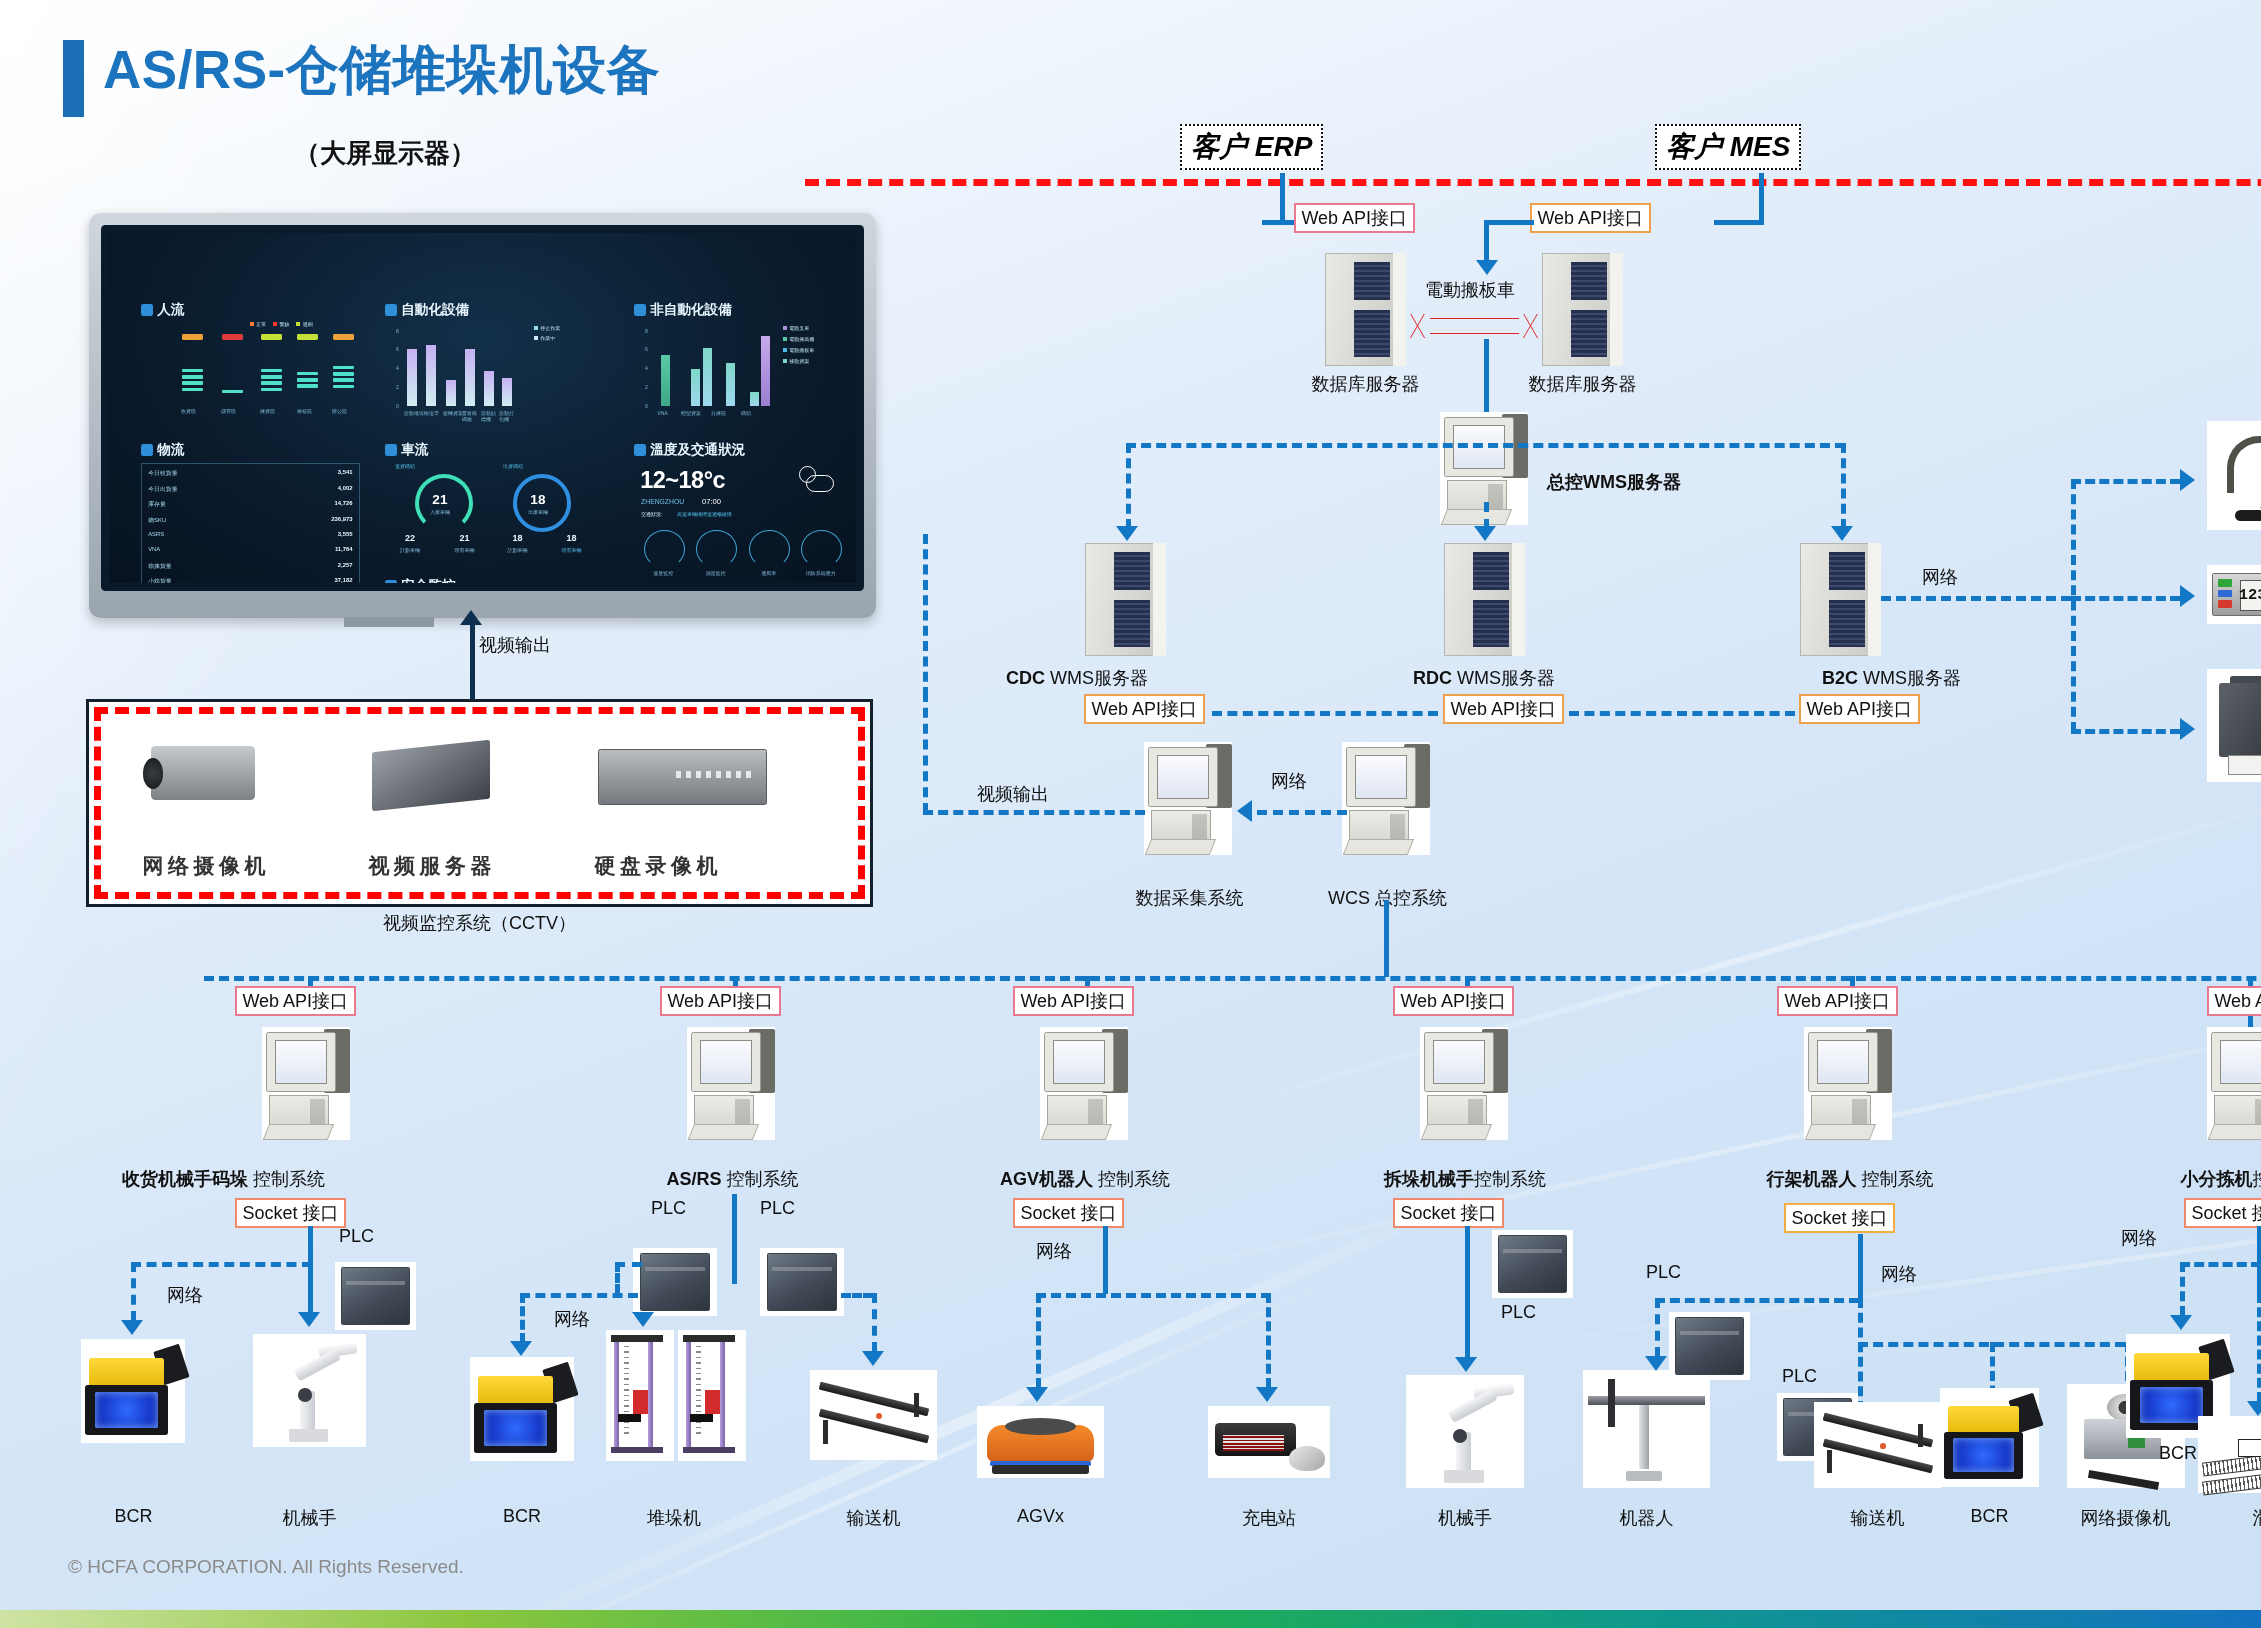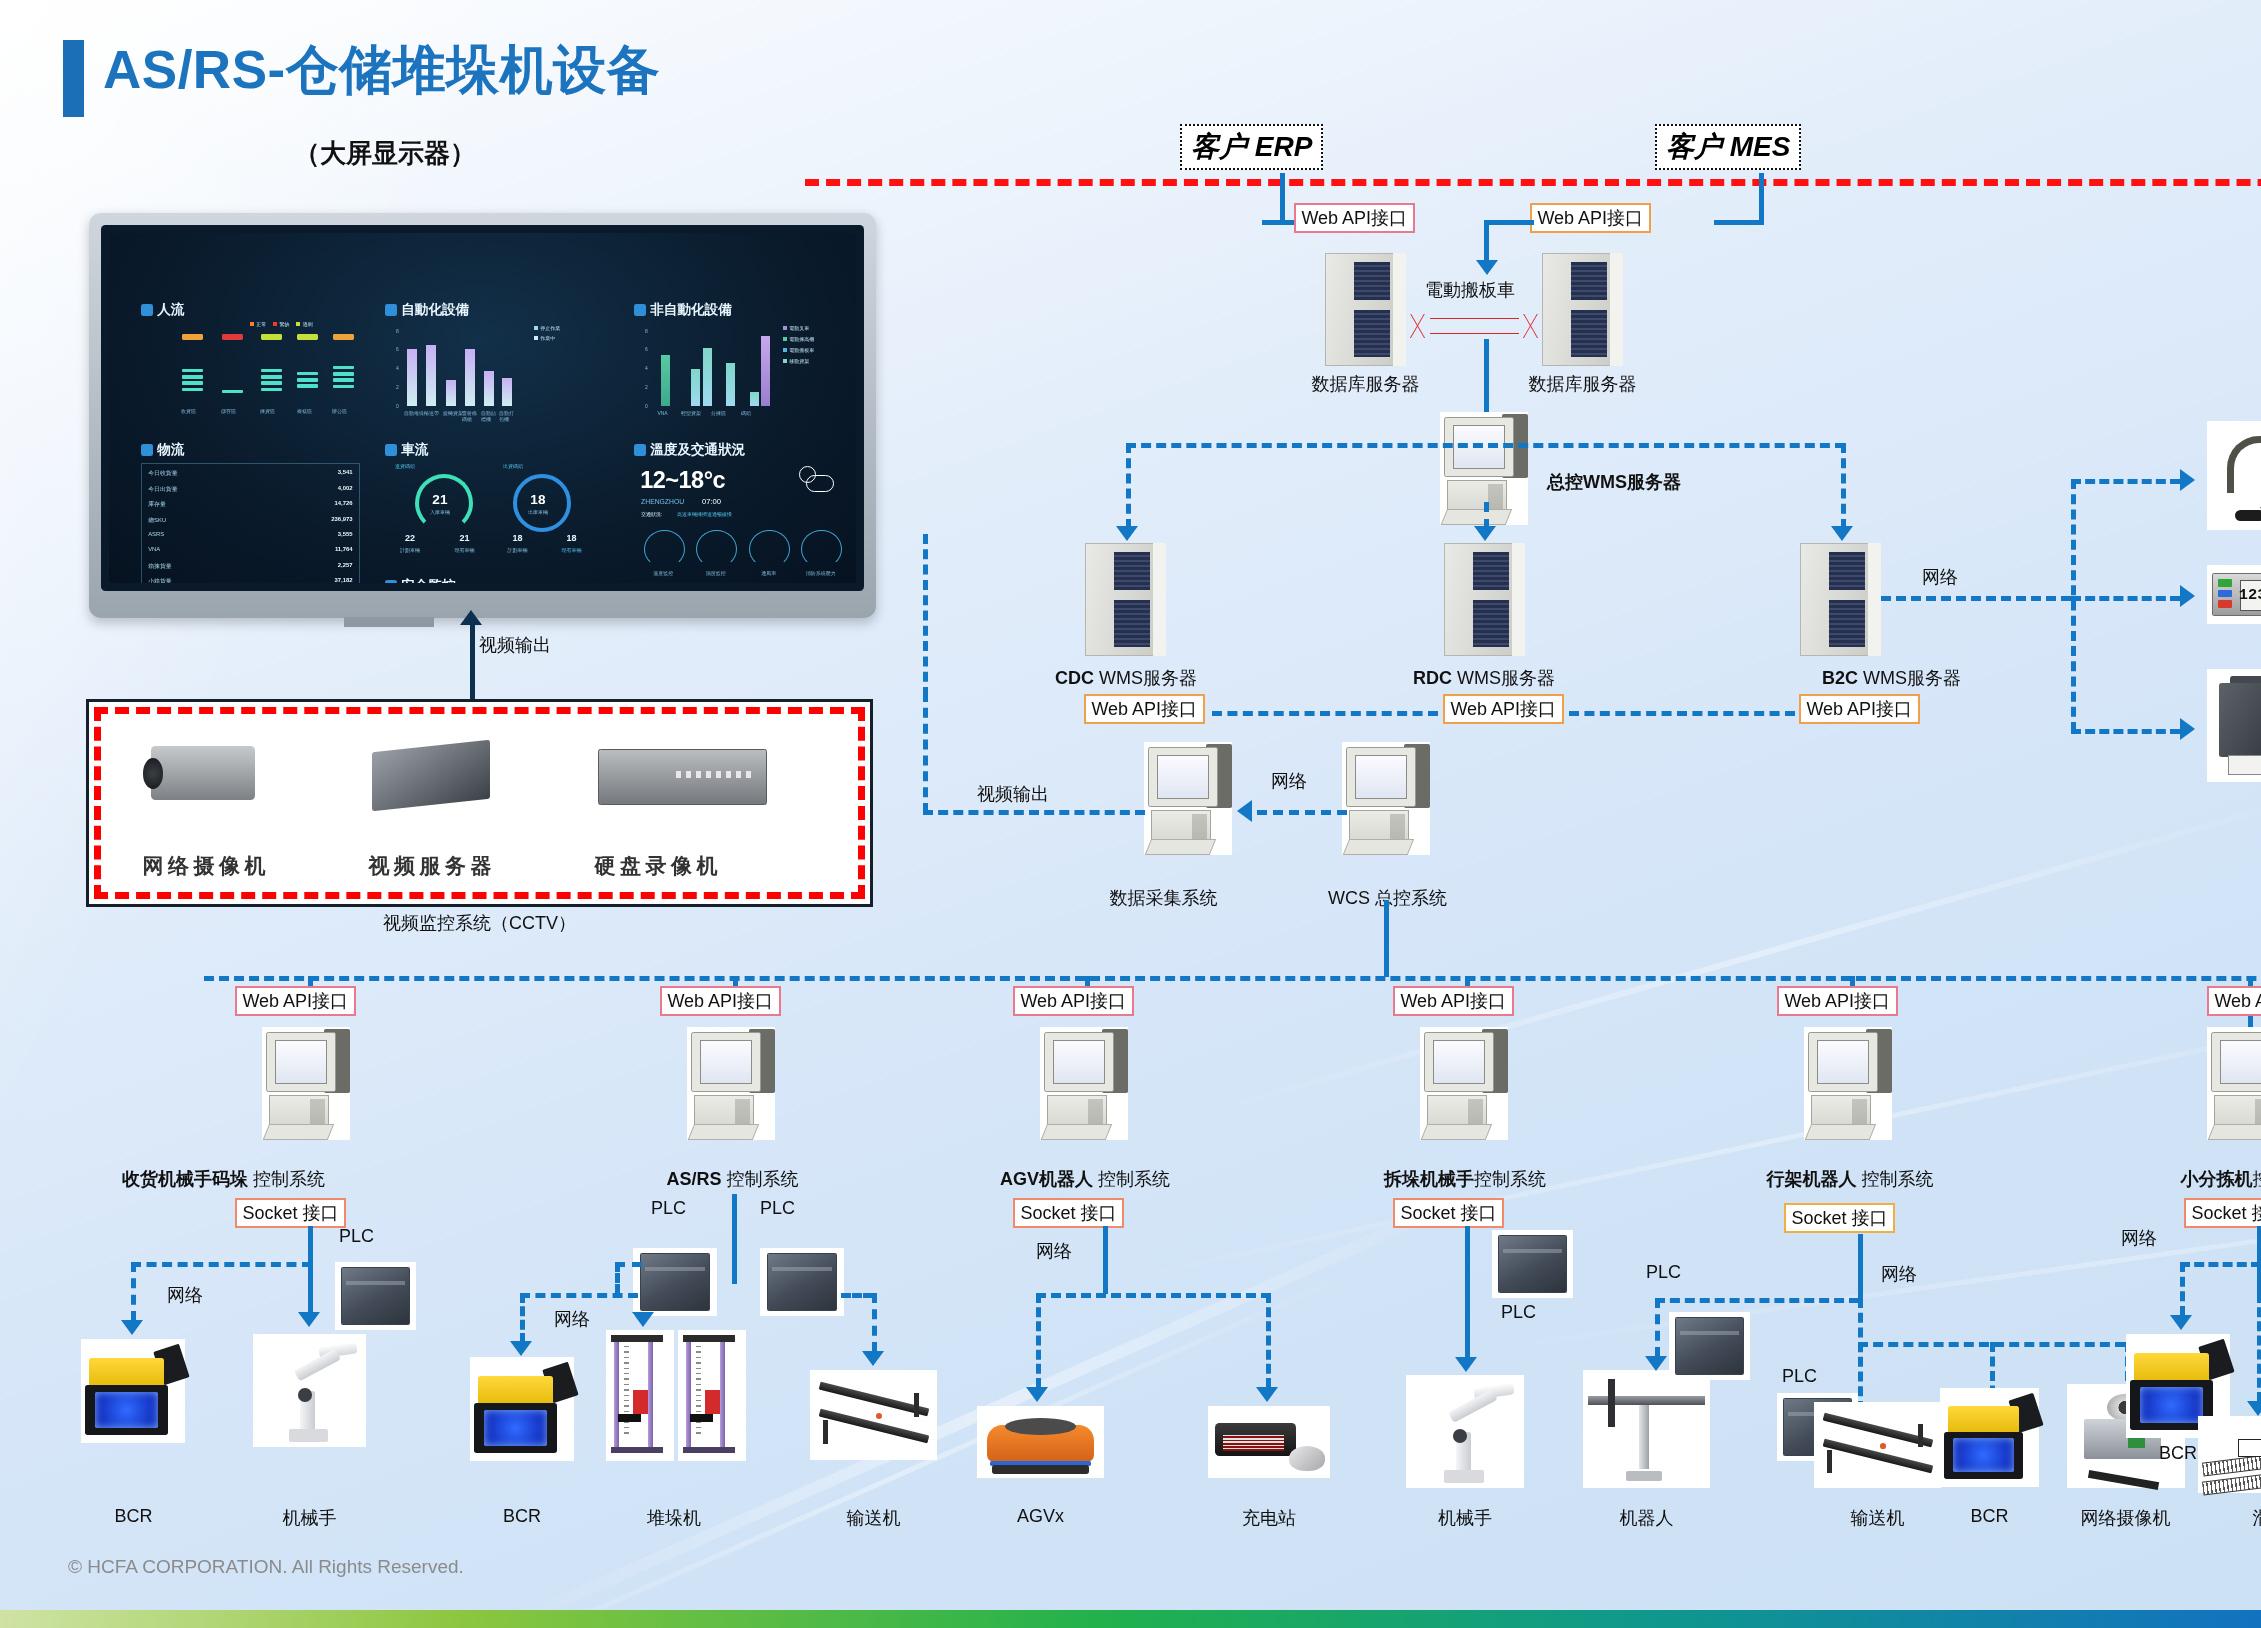--- a/index.html
+++ b/index.html
@@ -460,21 +460,21 @@
     <div class="bayB"></div>
     <div class="side"></div>
   </div>
 <div class="srv" style="left:1800px;top:543px;width:81px;height:113px;">
     <div class="body"></div>
     <div class="bayA"></div>
     <div class="bayB"></div>
     <div class="side"></div>
   </div>
 
-<div class="lbl abs" style="left:1006px;top:666px;width:240px;text-align:center;"><b>CDC</b> <span>WMS服务器</span></div>
+<div class="lbl abs" style="left:1006px;top:666px;width:240px;"><b>CDC</b> <span>WMS服务器</span></div>
 <div class="lbl abs" style="left:1364px;top:666px;width:240px;text-align:center;"><b>RDC</b> <span>WMS服务器</span></div>
 <div class="lbl abs" style="left:1721px;top:666px;width:240px;text-align:right;"><b>B2C</b> <span>WMS服务器</span></div>
 
 <div class="box-api orange" style="left:1084px;top:694px;">Web API接口</div>
 <div class="box-api orange" style="left:1443px;top:694px;">Web API接口</div>
 <div class="box-api orange" style="left:1799px;top:694px;">Web API接口</div>
 
 <div class="dh" style="left:1212px;top:711px;width:226px;"></div>
 <div class="dh" style="left:1569px;top:711px;width:226px;"></div>
 
@@ -522,21 +522,21 @@
 <div class="pc" style="left:1342px;top:742px;width:88px;height:113px;">
     <div class="crtback"></div>
     <div class="crt">
       <i></i>
     </div>
     <div class="tower">
       <s></s>
     </div>
     <div class="kb"></div>
   </div>
-<div class="lbl abs" style="left:1055px;top:886px;width:217px;text-align:center;">数据采集系统</div>
+<div class="lbl abs" style="left:1081px;top:886px;width:217px;text-align:center;">数据采集系统</div>
 <div class="lbl abs" style="left:1279px;top:886px;width:217px;text-align:center;">WCS 总控系统</div>
 
 <div class="lbl abs" style="left:1271px;top:769px;">网络</div>
 <div class="dh" style="left:1257px;top:810px;width:90px;"></div>
 <div class="ar-l" style="left:1237px;top:800px;"></div>
 
 <div class="lbl abs" style="left:977px;top:782px;">视频输出</div>
 <div class="dh" style="left:923px;top:810px;width:222px;"></div>
 <div class="dv" style="left:923px;top:692px;height:121px;"></div>
 <div class="dv" style="left:923px;top:534px;height:163px;"></div>

